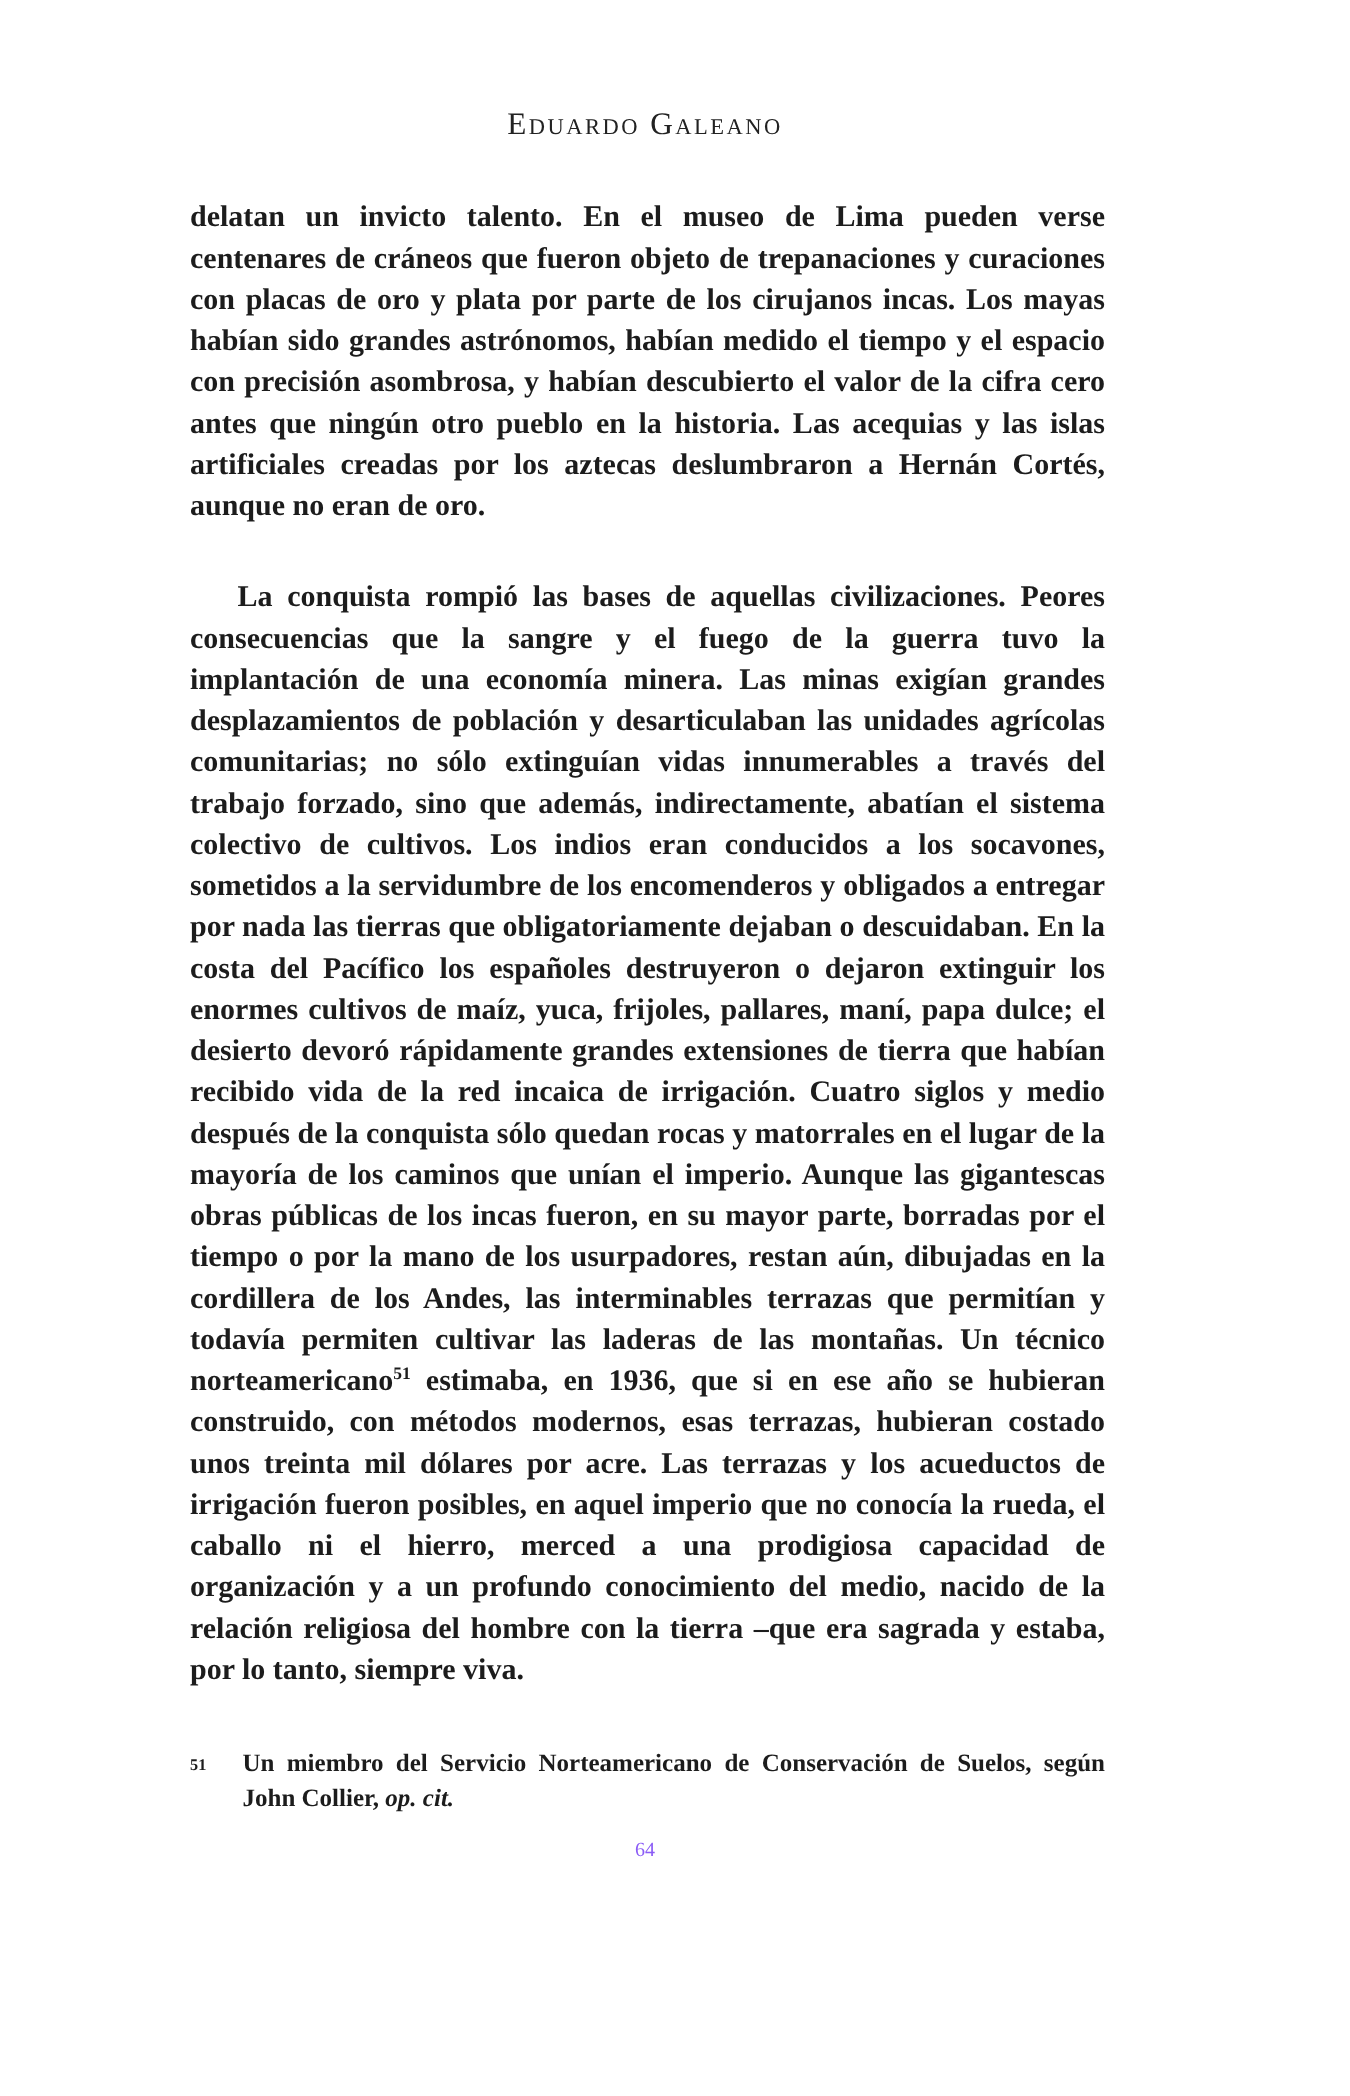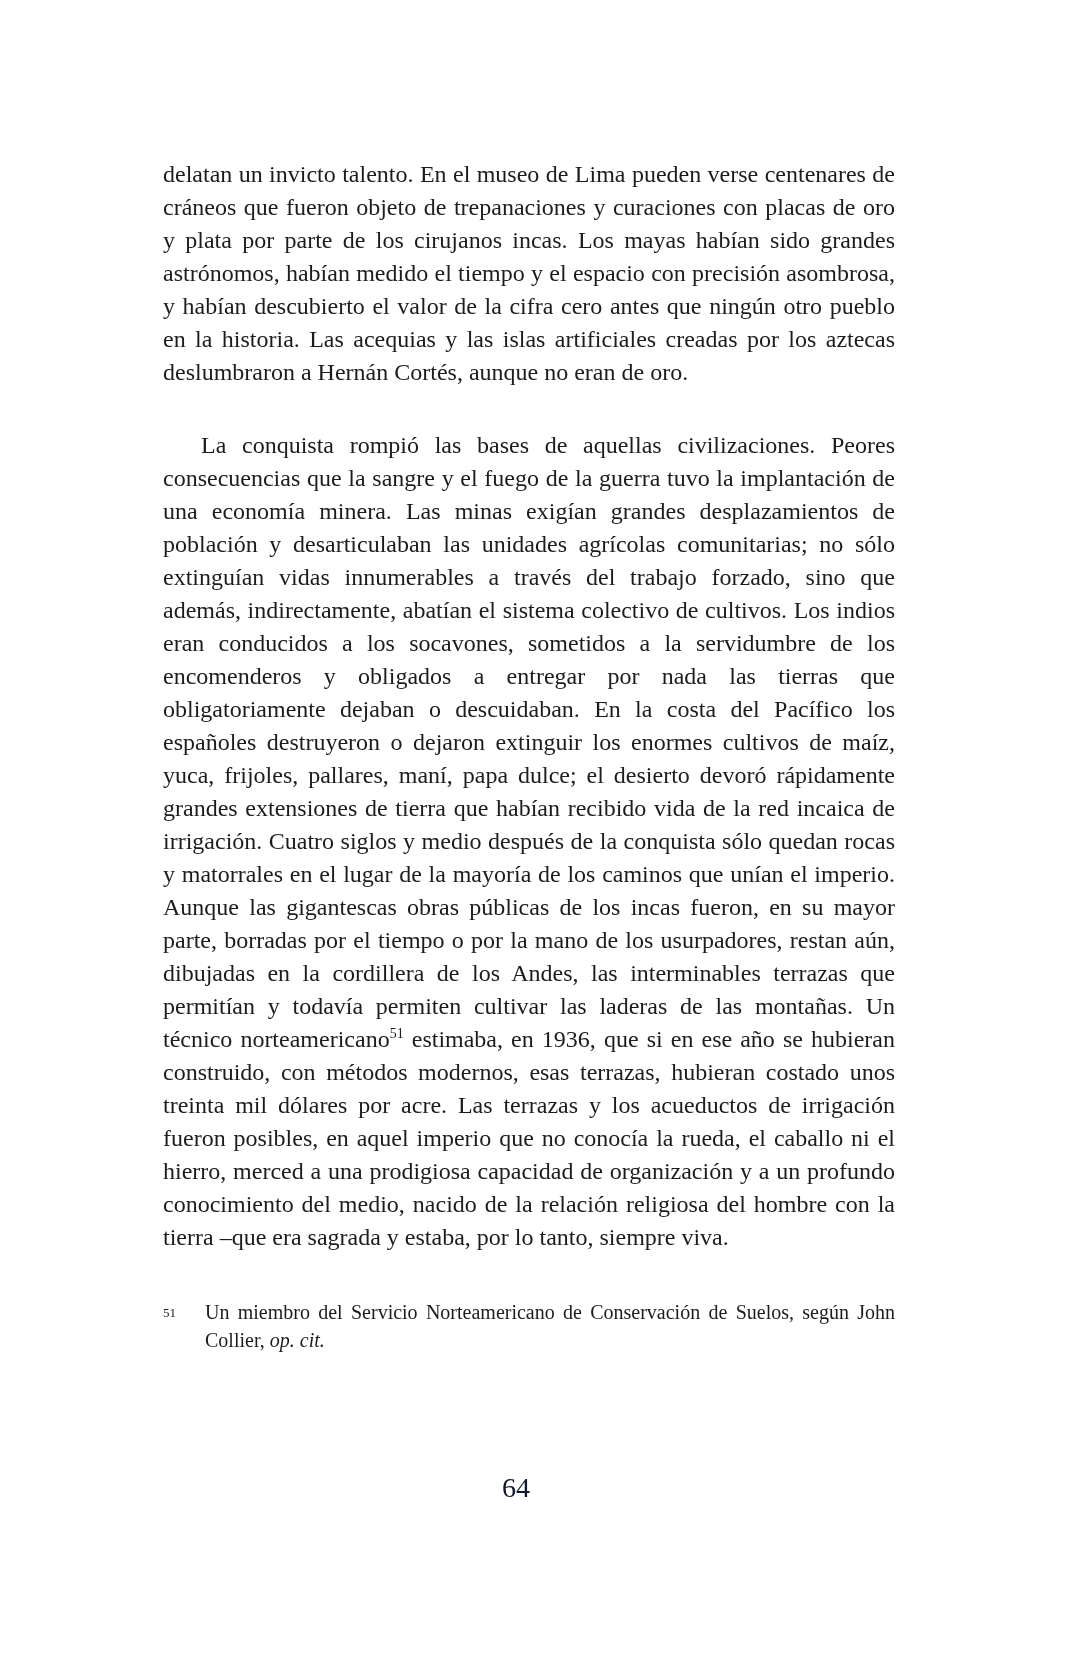--- a/index.html
+++ b/index.html
@@ -22,26 +22,27 @@
     width: 732px;
     text-align: center;
     font-variant: small-caps;
     letter-spacing: 2px;
     font-size: 25px;
     color: #222;
   }
   .text-block {
     position: absolute;
     top: 158px;
-    left: 163px;
+    left: 152px;
     width: 732px;
     font-size: 24px;
     line-height: 33px;
     text-align: justify;
     hyphens: auto;
+    font-weight: bold;
   }
   .para { text-align: justify; }
   .para.indent { text-indent: 38px; margin-top: 40px; }
   sup.body-marker {
     font-size: 14px;
     line-height: 0;
     vertical-align: super;
   }
   .footnote {
     margin-top: 44px;
@@ -59,29 +60,32 @@
     flex: 1;
     text-align: justify;
   }
   .fn-cite { font-style: italic; }
   .page-number {
     position: absolute;
     top: 1472px;
     left: 150px;
     width: 732px;
     text-align: center;
-    font-size: 28px;
-    color: #0f172a;
+    font-size: 16px;
+    color: #8b5cf6;
   }
 </style>
 </head>
 <body>
 
 <div class="page">
 
+  <div class="running-header">
+    <span>Eduardo Galeano</span>
+  </div>
 
   <div class="text-block">
 
     <p class="para">
       <span>delatan un invicto talento. En el museo de Lima pueden verse centenares de cráneos que fueron objeto de trepanaciones y curaciones con placas de oro y plata por parte de los cirujanos incas. Los mayas habían sido grandes astrónomos, habían medido el tiempo y el espacio con precisión asombrosa, y habían descubierto el valor de la cifra cero antes que ningún otro pueblo en la historia. Las acequias y las islas artificiales creadas por los aztecas deslumbraron a Hernán Cortés, aunque no eran de oro.</span>
     </p>
 
     <p class="para indent"><span>La conquista rompió las bases de aquellas civilizaciones. Peores consecuencias que la sangre y el fuego de la guerra tuvo la implantación de una economía minera. Las minas exigían grandes desplazamientos de población y desarticulaban las unidades agrícolas comunitarias; no sólo extinguían vidas innumerables a través del trabajo forzado, sino que además, indirectamente, abatían el sistema colectivo de cultivos. Los indios eran conducidos a los socavones, sometidos a la servidumbre de los encomenderos y obligados a entregar por nada las tierras que obligatoriamente dejaban o descuidaban. En la costa del Pacífico los españoles destruyeron o dejaron extinguir los enormes cultivos de maíz, yuca, frijoles, pallares, maní, papa dulce; el desierto devoró rápidamente grandes extensiones de tierra que habían recibido vida de la red incaica de irrigación. Cuatro siglos y medio después de la conquista sólo quedan rocas y matorrales en el lugar de la mayoría de los caminos que unían el imperio. Aunque las gigantescas obras públicas de los incas fueron, en su mayor parte, borradas por el tiempo o por la mano de los usurpadores, restan aún, dibujadas en la cordillera de los Andes, las interminables terrazas que permitían y todavía permiten cultivar las laderas de las montañas. Un técnico norteamericano</span><sup class="body-marker">51</sup><span> estimaba, en 1936, que si en ese año se hubieran construido, con métodos modernos, esas terrazas, hubieran costado unos treinta mil dólares por acre. Las terrazas y los acueductos de irrigación fueron posibles, en aquel imperio que no conocía la rueda, el caballo ni el hierro, merced a una prodigiosa capacidad de organización y a un profundo conocimiento del medio, nacido de la relación religiosa del hombre con la tierra –que era sagrada y estaba, por lo tanto, siempre viva.</span></p>
 
     <div class="footnote">

